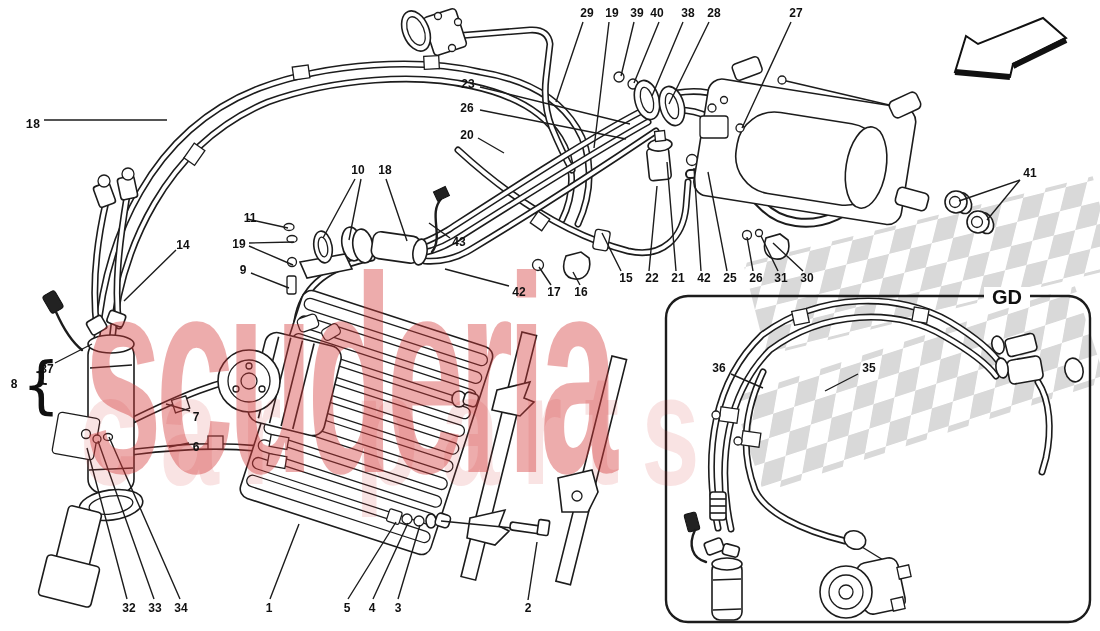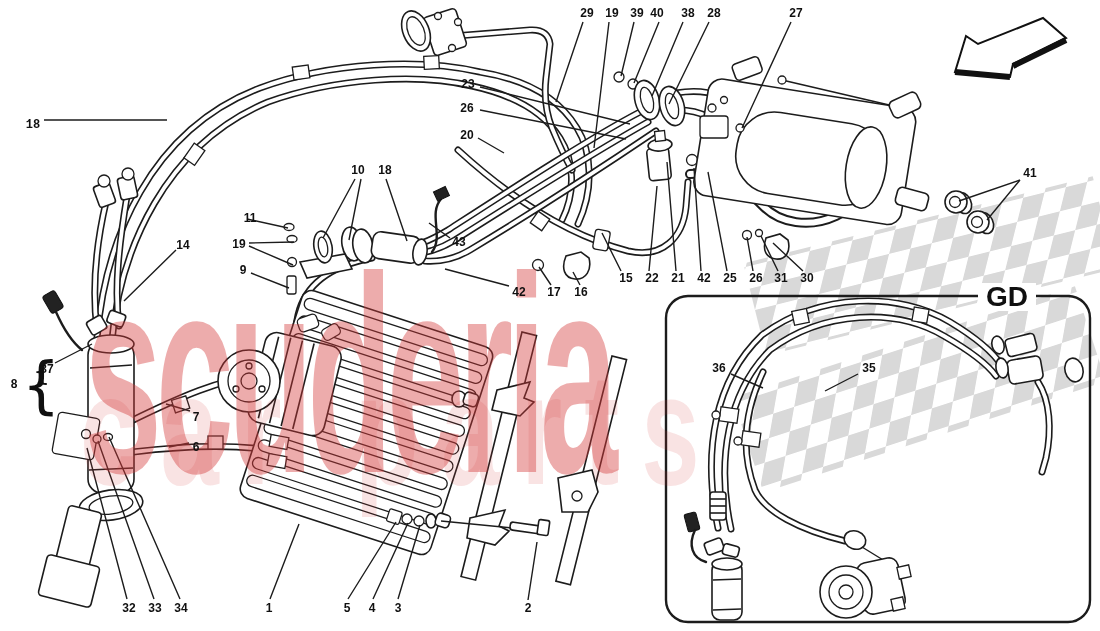--- a/index.html
+++ b/index.html
@@ -11,21 +11,21 @@
   #wm1{position:absolute;left:84px;top:236px;z-index:4;font-weight:bold;font-size:140px;
       letter-spacing:-6px;color:rgba(211,58,58,0.42);transform:scaleY(2.0);
       transform-origin:top left;pointer-events:none;line-height:1;}
   #wm2{position:absolute;left:80px;top:350px;z-index:3;font-weight:bold;font-size:105px;
       letter-spacing:22px;color:rgba(211,58,58,0.14);transform:scaleY(1.5);
       transform-origin:top left;pointer-events:none;line-height:1;}
   .brace{position:absolute;z-index:5;color:#101010;font-family:"DejaVu Sans",sans-serif;line-height:1;}
   #brace-big{left:22px;top:352px;font-size:60px;transform:scaleY(1.05);transform-origin:top left;}
   #brace-small{left:33px;top:357px;font-size:27px;}
   #gd-label{position:absolute;z-index:5;transform:translate(-50%,-50%);
-      font-weight:bold;font-size:28px;color:#101010;background:#fff;padding:0 8px;line-height:1;}
+      font-weight:bold;font-size:20px;color:#101010;background:#fff;padding:0 8px;line-height:1;}
   
   .ln{stroke:#1c1c1c;stroke-width:1.6;fill:none;}
   .shp{stroke:#1c1c1c;stroke-width:1.6;fill:#fff;}
   .shpT{stroke:#1c1c1c;stroke-width:1.3;fill:#fff;}
   .to{stroke:#1c1c1c;stroke-width:7;fill:none;stroke-linecap:round;}
   .ti{stroke:#fff;stroke-width:3.8;fill:none;stroke-linecap:round;}
   .tO{stroke:#1c1c1c;stroke-width:10;fill:none;stroke-linecap:round;}
   .tI{stroke:#fff;stroke-width:6;fill:none;stroke-linecap:round;}
   .wire{stroke:#1c1c1c;stroke-width:2.4;fill:none;stroke-linecap:round;}
   .leader{stroke:#1c1c1c;stroke-width:1.4;fill:none;}

